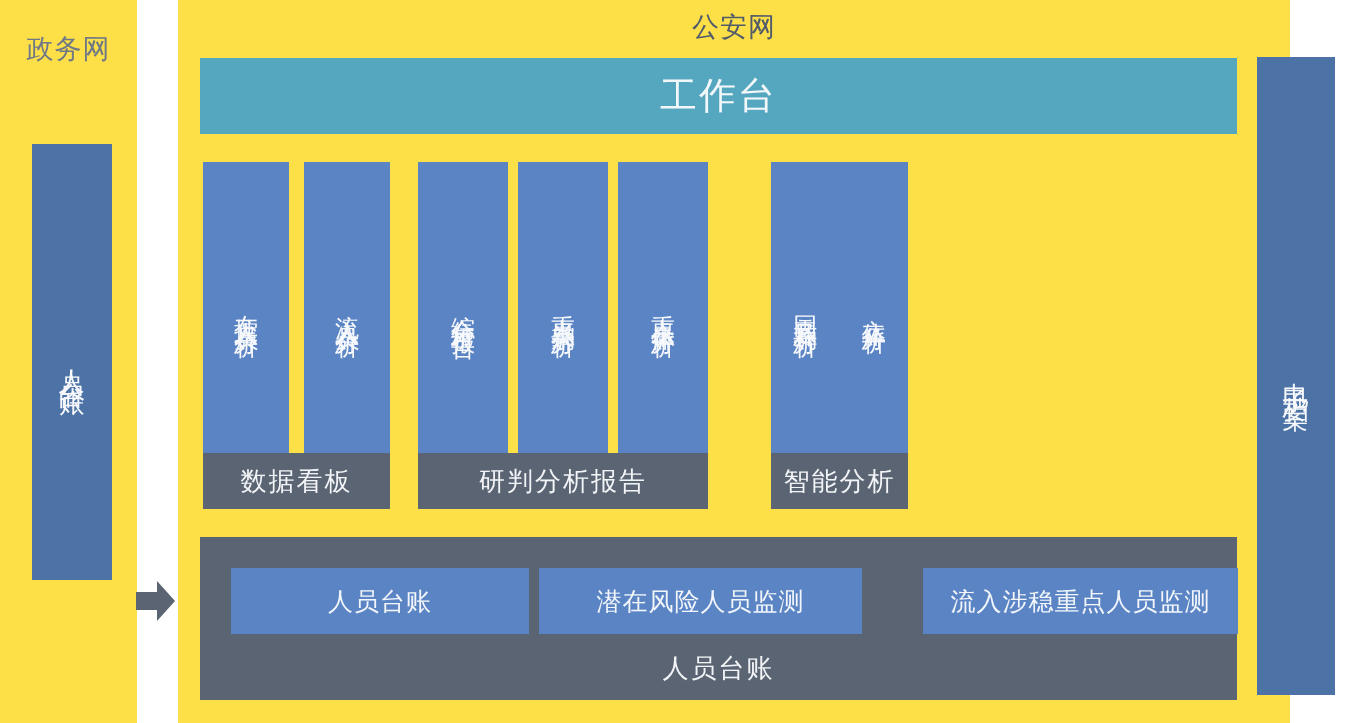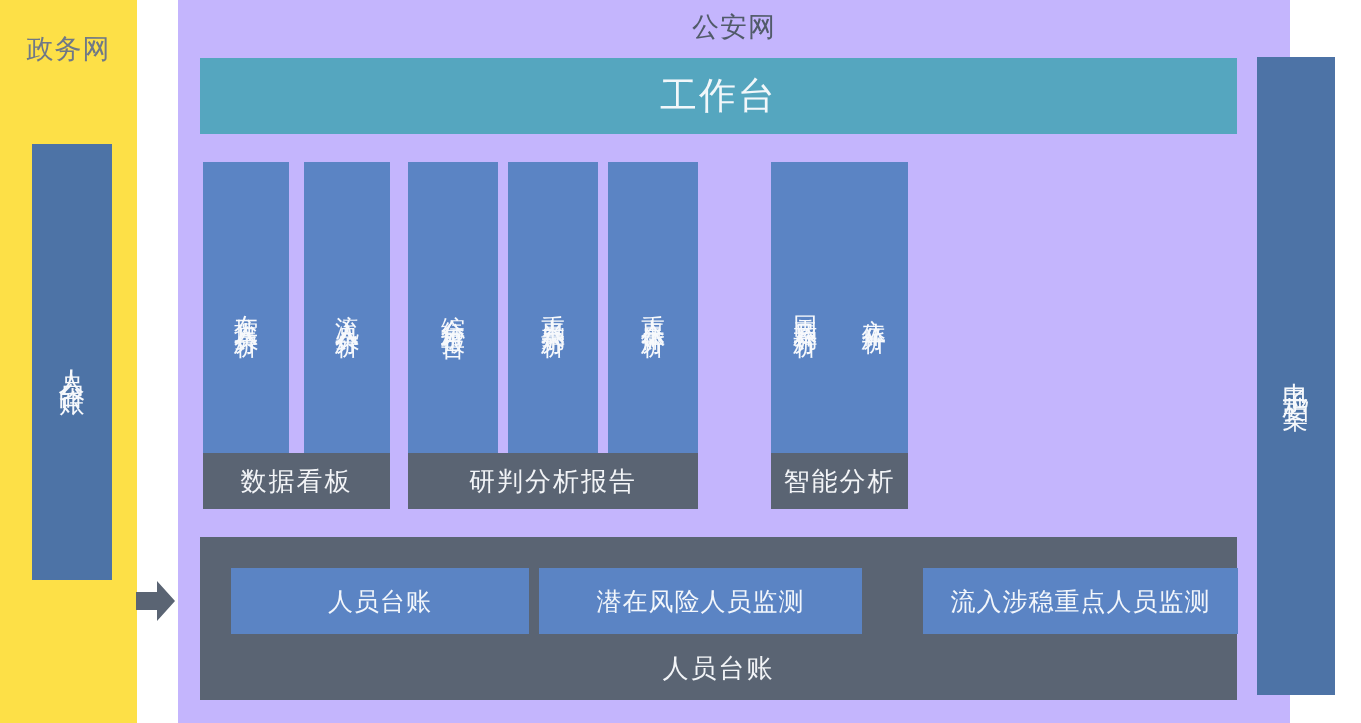--- a/index.html
+++ b/index.html
@@ -22,35 +22,35 @@
   
   .vtext { writing-mode:vertical-rl; text-orientation:upright; color:#f7f9fc;
            line-height:1; }
   .vtext.big { font-size:26px; letter-spacing:7px; }
   .vtext.bar-text { font-size:24px; letter-spacing:4px; }
 
   
   .flow-arrow { position:absolute; left:136px; top:580px; width:40px; height:42px; }
 
   
-  .psn-panel { position:absolute; left:178px; top:0; width:1112px; height:723px; background:#c4b5fd; }
+  .psn-panel { position:absolute; left:178px; top:0; width:1112px; height:723px; background:#fde047; }
   .psn-title { position:absolute; top:9px; left:0; width:100%; text-align:center;
                font-size:27px; color:#515b69; letter-spacing:1px; }
   .workbench { position:absolute; left:22px; top:58px; width:1037px; height:76px;
                background:#55a6bf; display:flex; align-items:center; justify-content:center;
                color:#f2f7fa; font-size:37px; letter-spacing:2px; }
 
   
   .group { position:absolute; top:162px; display:flex; flex-direction:column; }
   .group .bars { display:flex; justify-content:space-between; height:291px; }
   .module-bar { background:#5b84c4; display:flex; align-items:center; justify-content:center; }
   .group-label { height:56px; background:#5a6473; display:flex; align-items:center;
                  justify-content:center; color:#f2f4f7; font-size:26px; letter-spacing:2px; }
   .g1 { left:25px;  width:187px; } .g1 .module-bar { width:86px; }
-  .g2 { left:230px; width:290px; } .g2 .module-bar { width:90px; }
+  .g2 { left:240px; width:290px; } .g2 .module-bar { width:90px; }
   .g3 { left:545px; width:185px;padding-left:48px; } .g3 .module-bar { width:86px; }
   .g4 { left:756px; width:303px; } .g4 .module-bar { width:90px; }
 
   
   .archive-bar { position:absolute; left:1079px; top:57px; width:78px; height:638px;
                  background:#4d73a6; display:flex; align-items:center; justify-content:center; }
 
   
   .ledger-box { position:absolute; left:22px; top:537px; width:1037px; height:163px;
                 background:#5a6473; }

